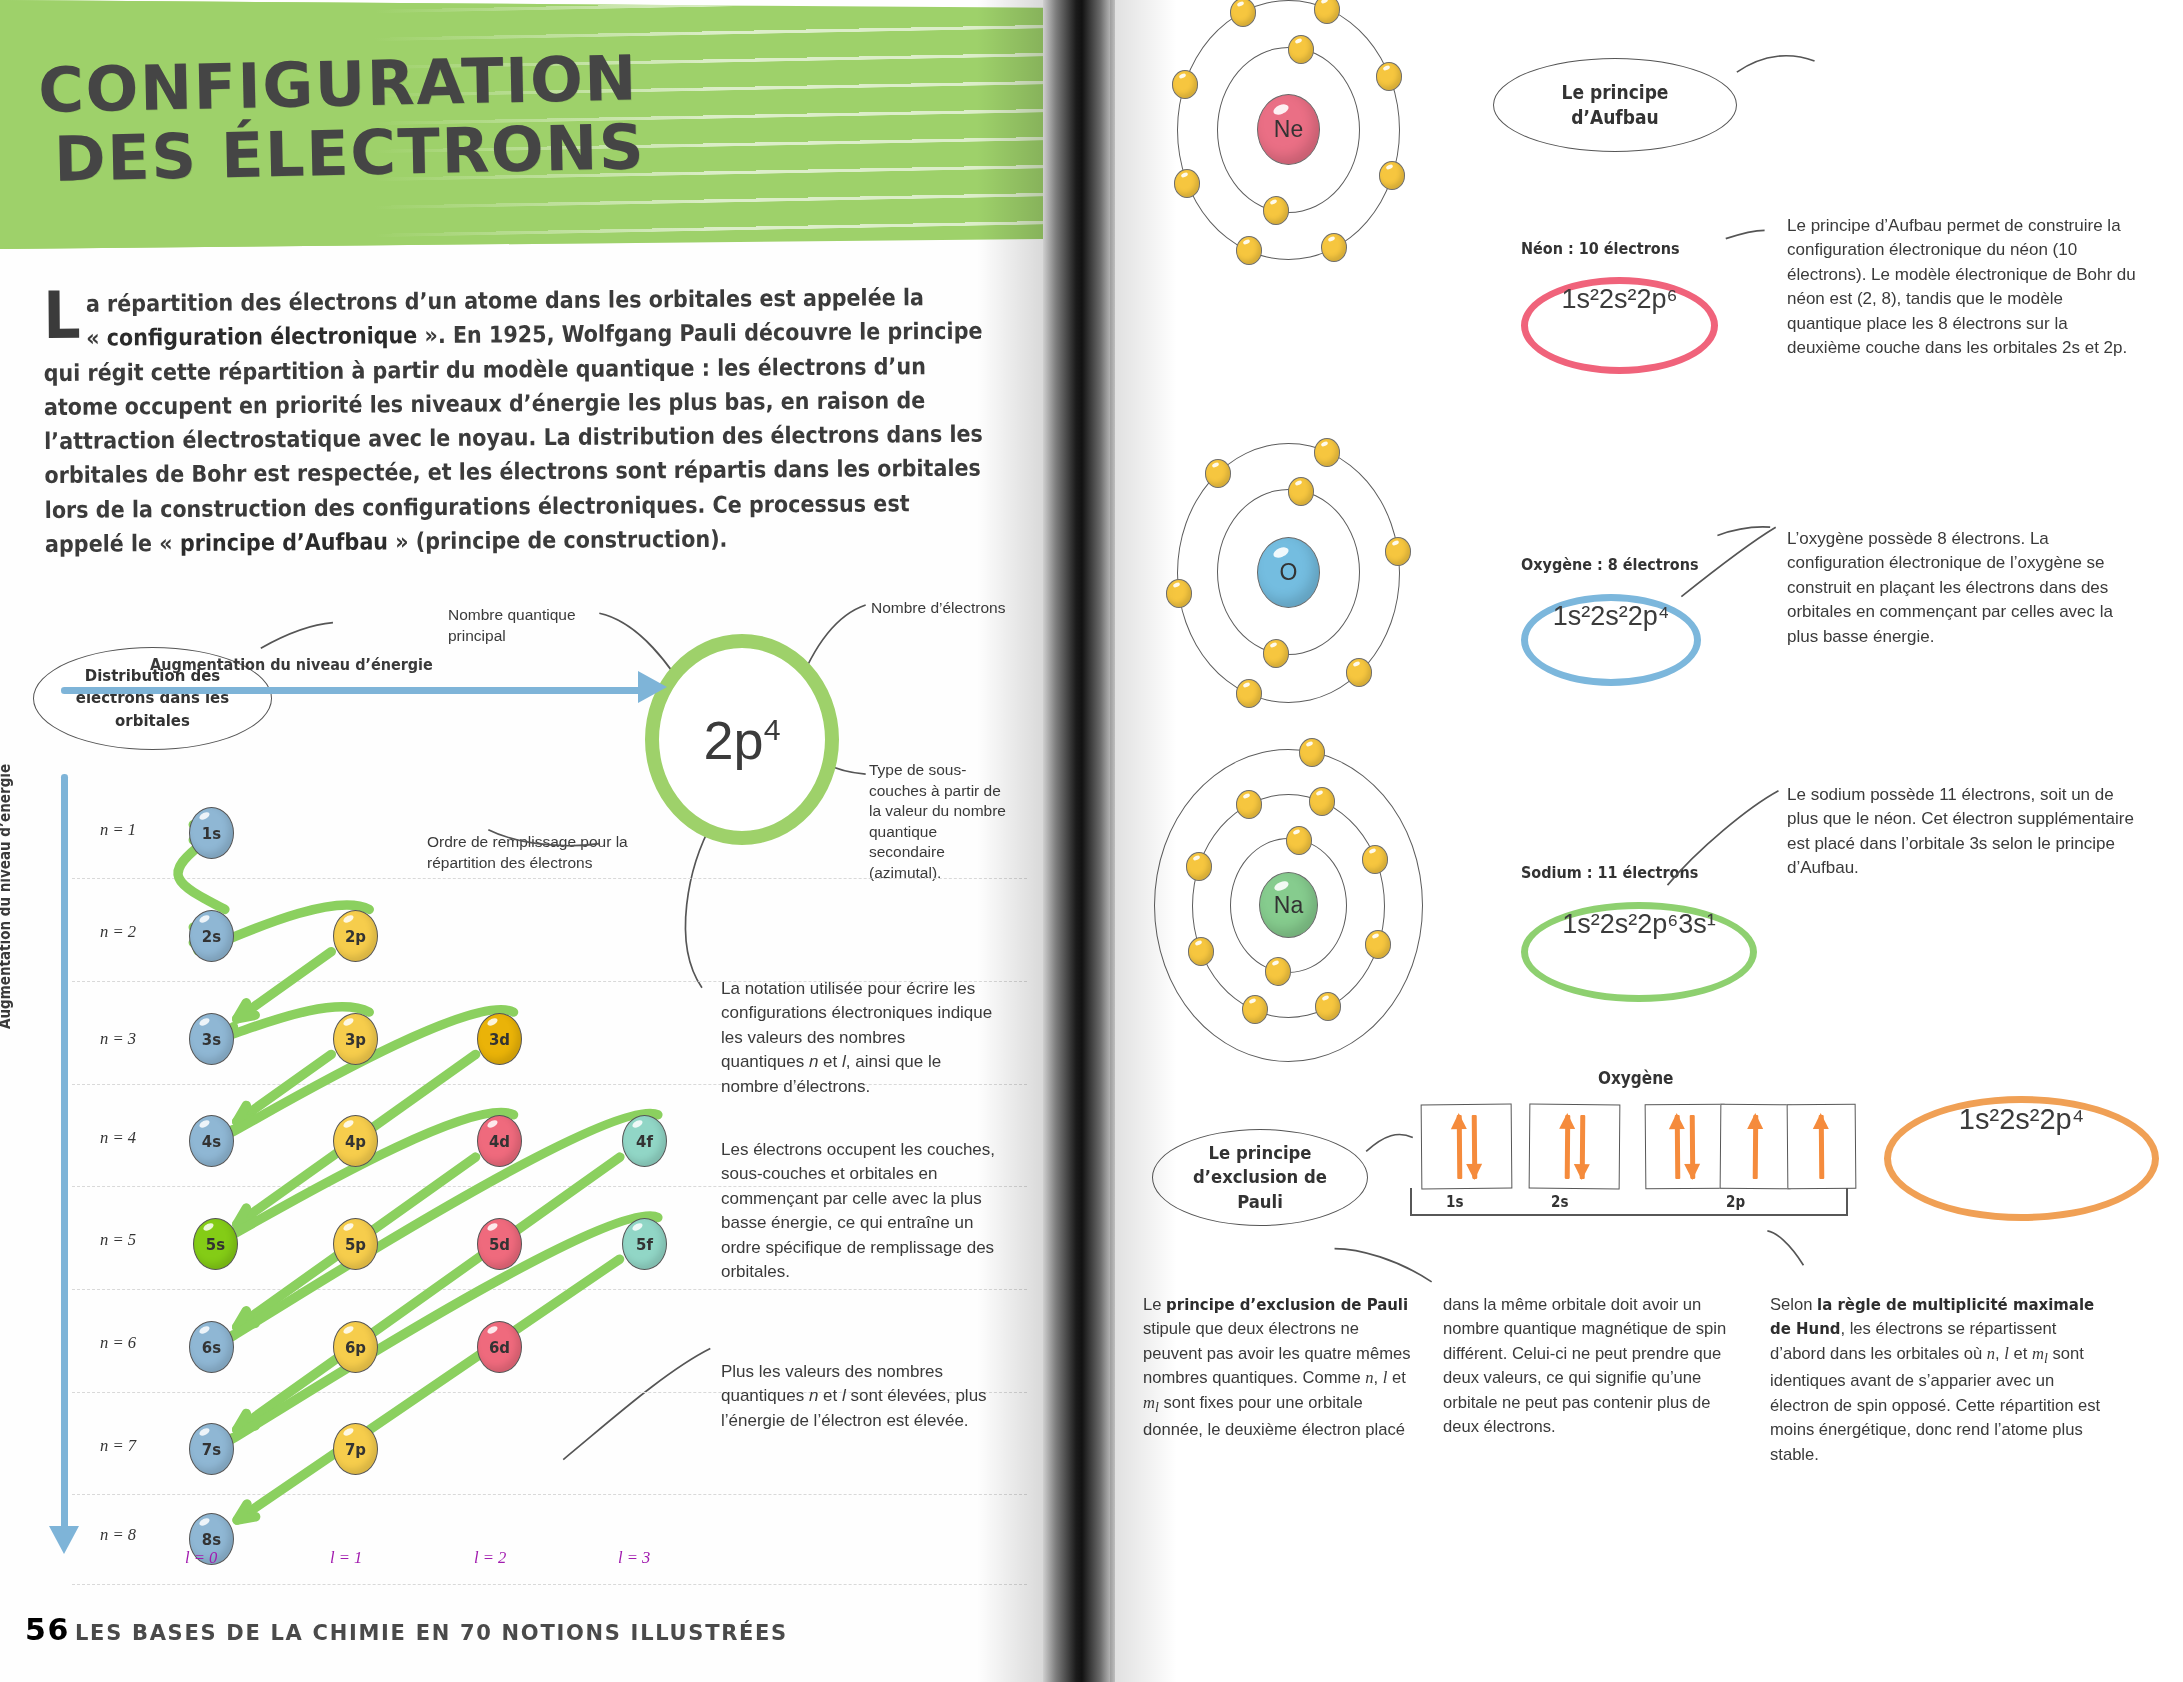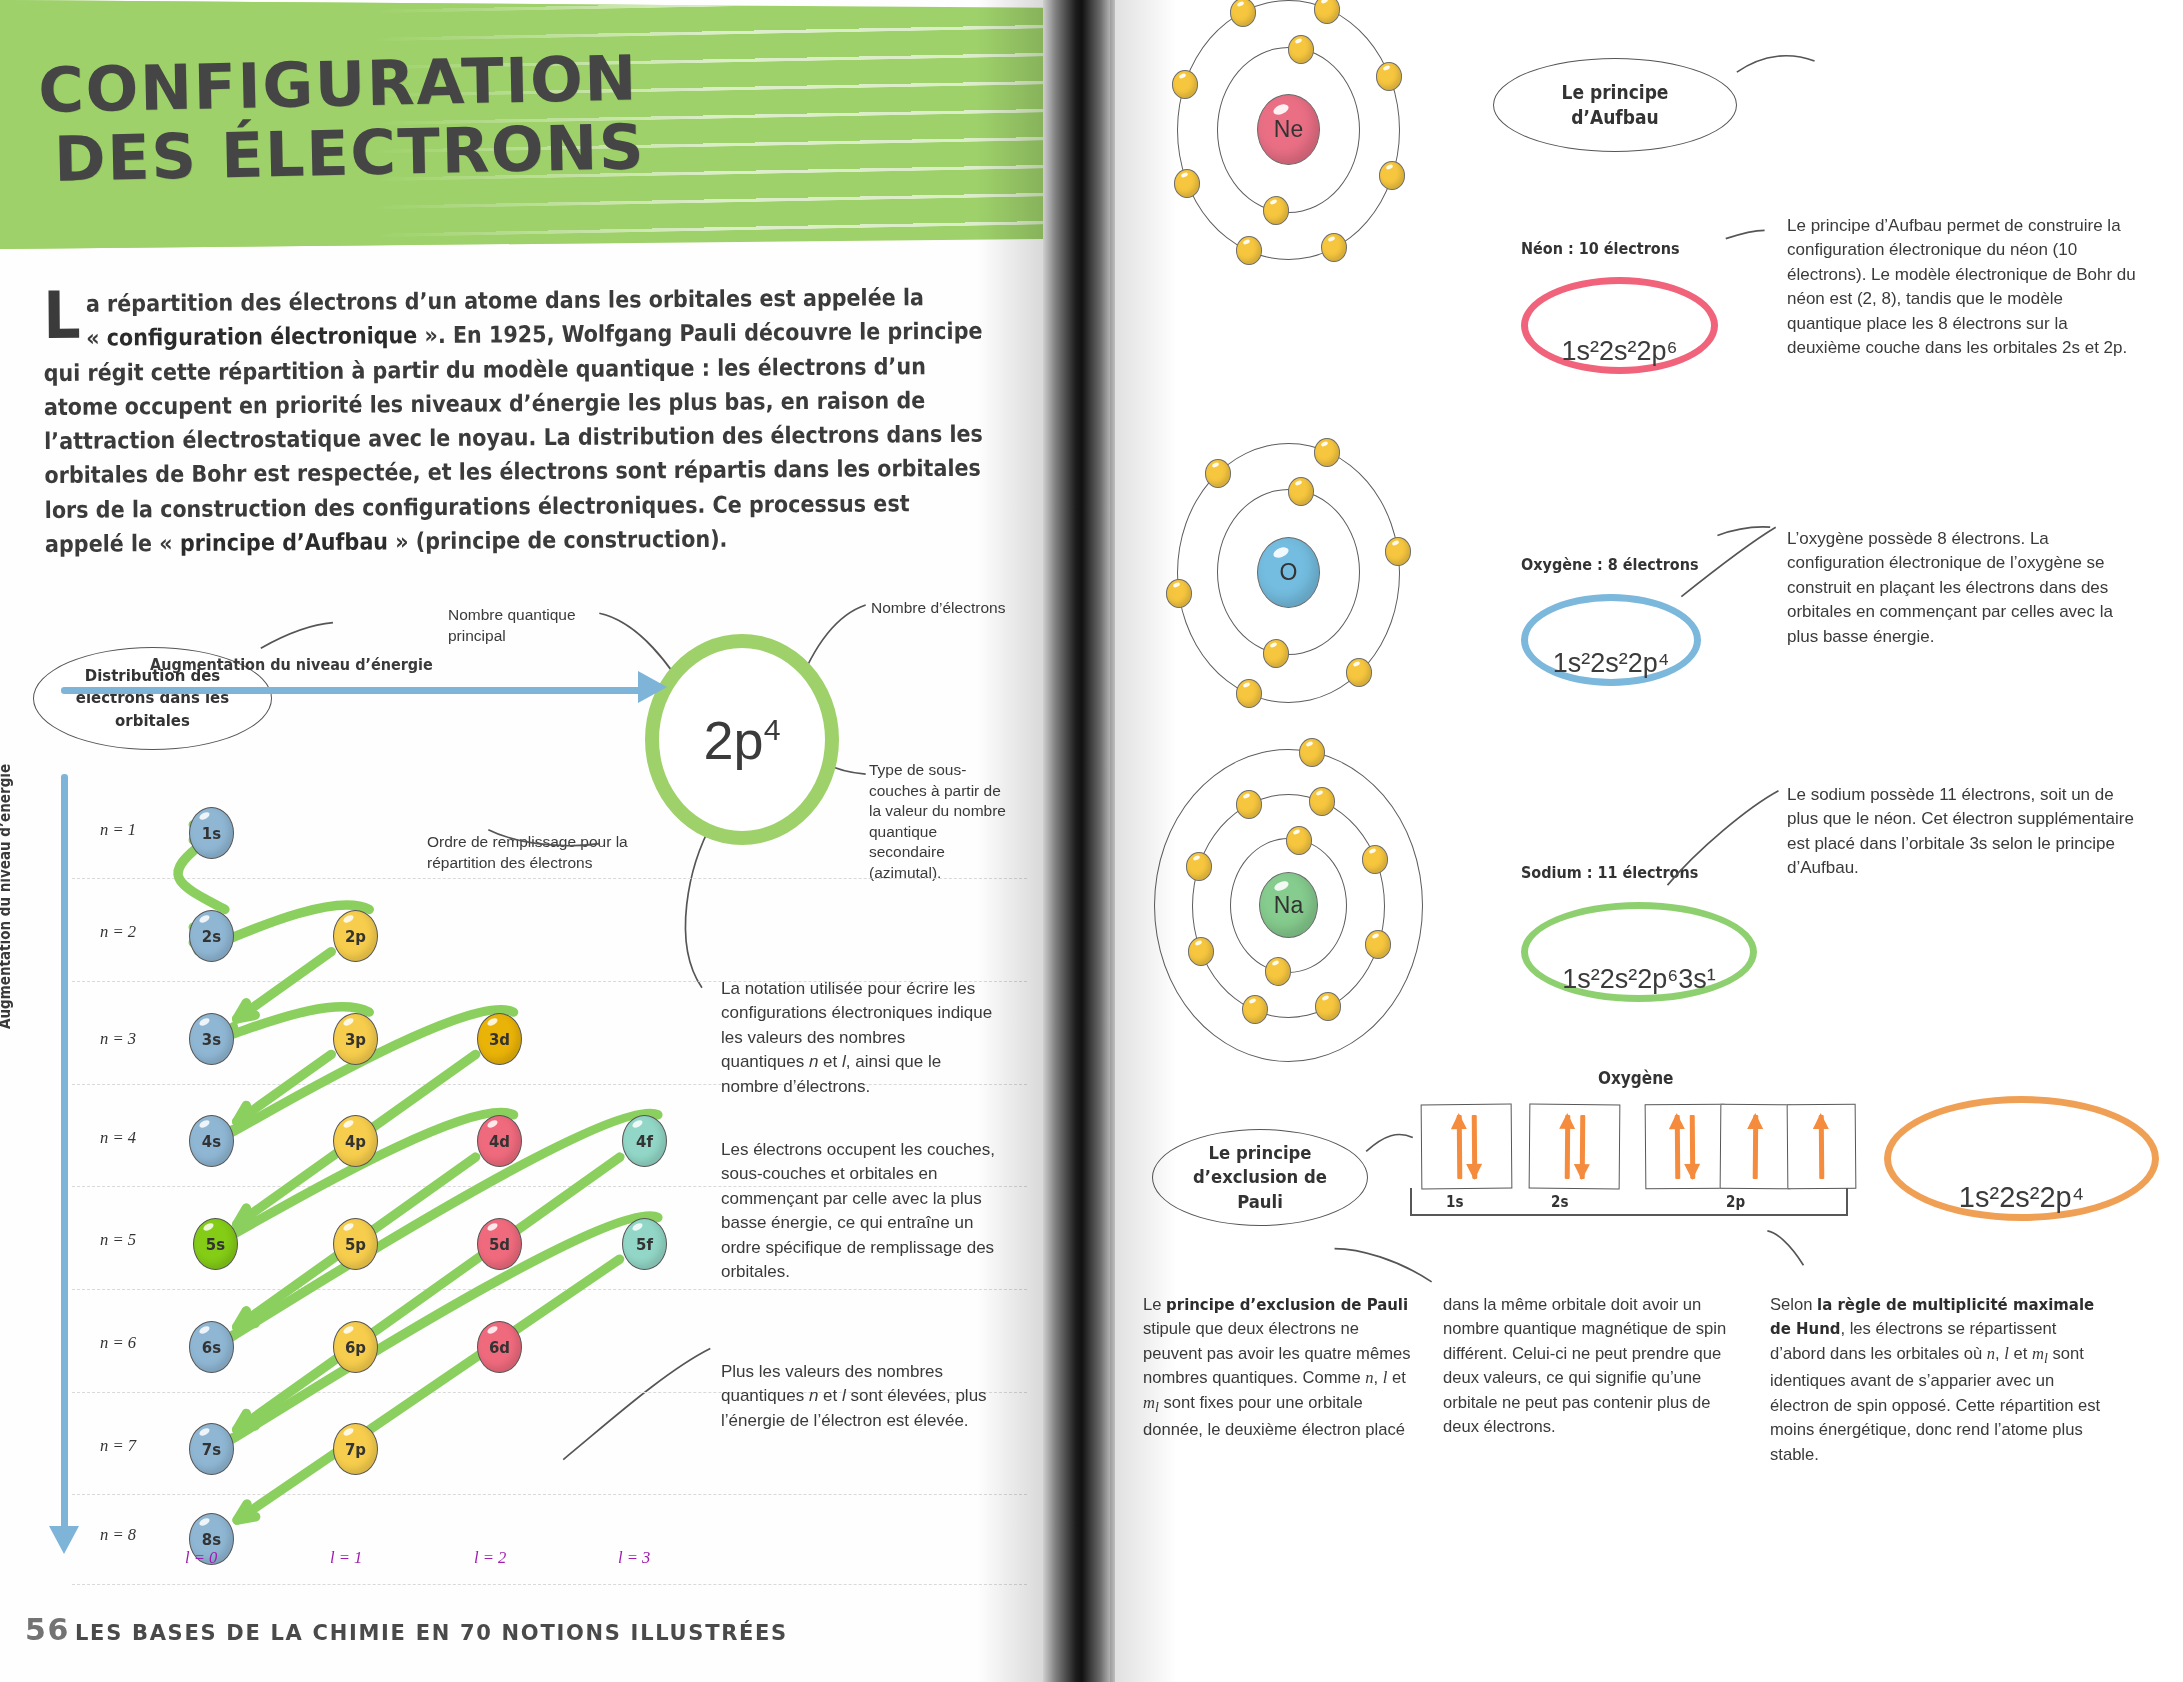--- a/index.html
+++ b/index.html
@@ -94,21 +94,21 @@
      box-shadow:inset -5.5px -6.7px 12.2px rgba(0,0,0,.15);}
   .nucleus::after{content:"";position:absolute;left:24%;top:14%;width:26%;height:13%;
      border-radius:50%;background:rgba(255,255,255,.9);transform:rotate(-22deg);}
   .elec{position:absolute;width:24.4px;height:27px;border-radius:50%;
      background:#f6c63f;border:1.1px solid #6d6d6d;
      box-shadow:inset -2.8px -3.3px 5.5px rgba(0,0,0,.14);}
   .elec::after{content:"";position:absolute;left:5.5px;top:2.8px;width:6.7px;height:3.9px;
      border-radius:50%;background:rgba(255,255,255,.9);transform:rotate(-25deg);}
 
   
-  .foval{position:absolute;border-radius:50%;display:flex;align-items:flex-end;justify-content:center;
+  .foval{position:absolute;border-radius:50%;display:flex;align-items:flex-start;justify-content:center;
      background:#fff;}
   .foval span{font-family:"Liberation Sans",sans-serif;color:#3b3b3b;white-space:nowrap;}
   .flabel{position:absolute;font-family:"DejaVu Sans Condensed","Liberation Sans",sans-serif;
      font-weight:800;font-size:16px;color:#333;white-space:nowrap;}
   .sidetext{position:absolute;font-family:"Liberation Sans",sans-serif;
      font-size:17px;line-height:1.44;color:#3a3a3a;}
 
   
   .obox{position:absolute;border:1.7px solid #575757;background:#fff;
      display:flex;align-items:center;justify-content:center;gap:2.8px;}
@@ -119,21 +119,21 @@
   .arrow.up .head{top:-1.1px;border-bottom:16.6px solid #f58b3c;}
   .arrow.down .head{bottom:-1.1px;border-top:16.6px solid #f58b3c;}
   .oblabel{position:absolute;font-family:"DejaVu Sans Condensed","Liberation Sans",sans-serif;
      font-weight:800;font-size:15px;color:#333;}
   .obtick{position:absolute;width:1.7px;background:#575757;}
   .obbase{position:absolute;height:1.7px;background:#575757;}
 
   
   .footer{position:absolute;font-family:"DejaVu Sans",sans-serif;font-weight:700;
      color:#4a4a4a;letter-spacing:1.7px;white-space:nowrap;}
-  .footer .pg{font-size:30px;color:#737373;}
+  .footer .pg{font-size:30px;color:#000000;}
   .footer .tx{font-size:21px;}
 
   .bottomcol{position:absolute;font-family:"Liberation Sans",sans-serif;
      font-size:16.6px;line-height:1.47;color:#3a3a3a;}
   .bottomcol b{font-family:"DejaVu Sans Condensed","Liberation Sans",sans-serif;font-weight:800;color:#2d2d2d;}
   .bottomcol i{font-family:"Liberation Serif",serif;font-style:italic;}
   svg.lead{position:absolute;overflow:visible;pointer-events:none;}
   svg.lead path{fill:none;stroke:#555;stroke-width:3;}
 </style>
 </head>

